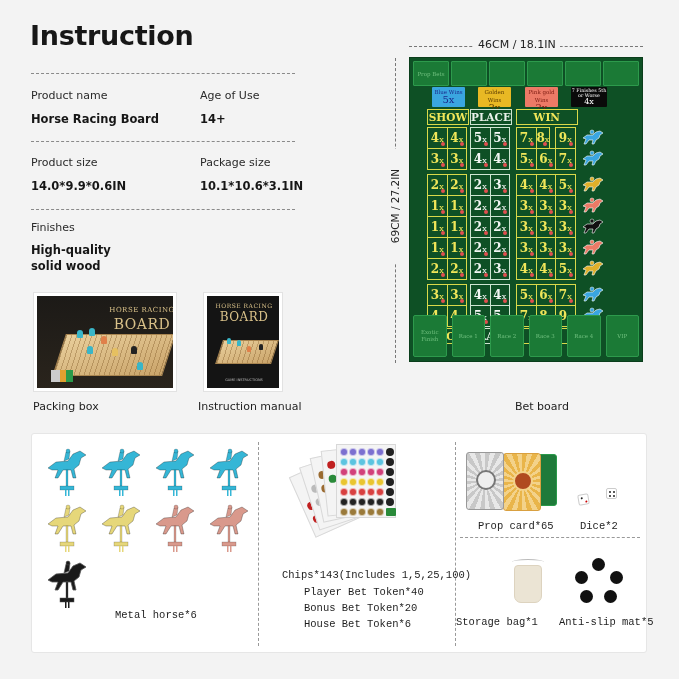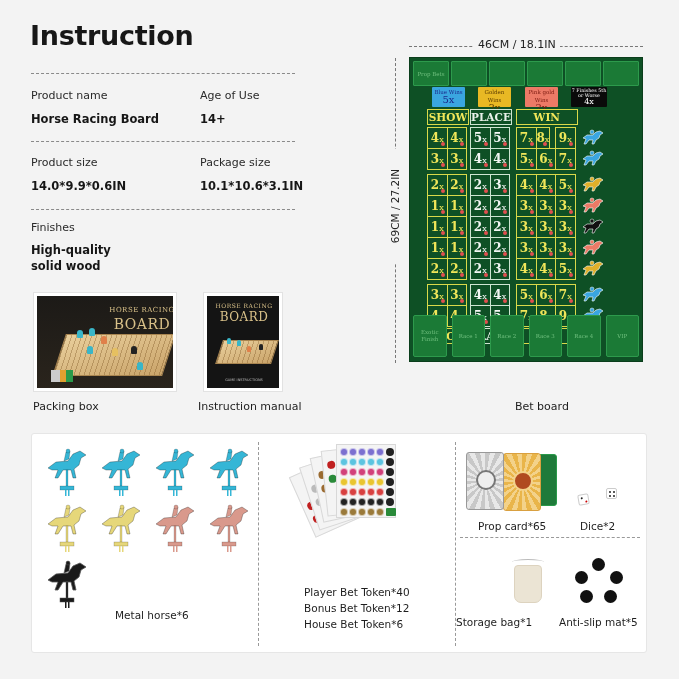--- a/index.html
+++ b/index.html
@@ -46,21 +46,21 @@
 
   .race-row { position: absolute; left: 3px; bottom: 4px; right: 3px; height: 42px; display: flex; gap: 5px; }
   .race-cell { flex: 1; background: #1b7a36; border: 1px solid #2d9a4c; border-radius: 2px; font-family: "DejaVu Serif", serif; font-size: 5.5px; color: #6fbf7e; display: flex; align-items: center; justify-content: center; text-align: center; line-height: 7px; }
 
   .board-cap { position: absolute; left: 493px; top: 400px; font-size: 11px; color: #1e1e1e; margin-left: 22px; }
 
   
   .panel { position: absolute; left: 31px; top: 433px; width: 616px; height: 220px; background: #fff; border: 1px solid #e6e6e6; border-radius: 3px; }
   .vdash { position: absolute; border-left: 1px dashed #999; }
   .hdash { position: absolute; border-top: 1px dashed #999; }
-  .item-cap { position: absolute; font-size: 10.5px; color: #1e1e1e; text-align: center; white-space: nowrap; }
+  .item-cap { position: absolute; font-size: 10.5px; color: #1e1e1e; text-align: center; white-space: nowrap; font-family: Liberation Mono, monospace; }
 
   .horse { position: absolute; width: 42px; height: 52px; }
 
   .sheet { position: absolute; width: 52px; height: 66px; background: #f4f4f4; border: 1px solid #d8d8d8; }
   .chip { position: absolute; width: 8px; height: 8px; border-radius: 50%; }
 
   .card { position: absolute; width: 38px; height: 58px; border-radius: 3px; }
   .die { position: absolute; width: 11px; height: 11px; background: #fff; border: 1px solid #ccc; border-radius: 2px; }
   .pip { position: absolute; width: 2px; height: 2px; background: #222; border-radius: 50%; }
   .mat { position: absolute; width: 13px; height: 13px; border-radius: 50%; background: #111; }
@@ -418,22 +418,23 @@
         <div class="chip" style="left: 39px; top: 53px; background: rgb(34, 34, 34); border: 1px solid rgba(255, 255, 255, 0.6);"></div>
         <div class="chip" style="left: 49px; top: 53px; background: rgb(34, 34, 34);"></div>
         <div class="chip" style="left: 3px; top: 63px; background: rgb(154, 122, 58); border: 1px solid rgba(255, 255, 255, 0.6);"></div>
         <div class="chip" style="left: 12px; top: 63px; background: rgb(154, 122, 58); border: 1px solid rgba(255, 255, 255, 0.6);"></div>
         <div class="chip" style="left: 21px; top: 63px; background: rgb(154, 122, 58); border: 1px solid rgba(255, 255, 255, 0.6);"></div>
         <div class="chip" style="left: 30px; top: 63px; background: rgb(154, 122, 58); border: 1px solid rgba(255, 255, 255, 0.6);"></div>
         <div class="chip" style="left: 39px; top: 63px; background: rgb(154, 122, 58); border: 1px solid rgba(255, 255, 255, 0.6);"></div>
         <div class="chip" style="left: 49px; top: 63px; background: rgb(42, 138, 58); border-radius: 1px; width: 10px;"></div>
       </div>
   </div>
+  <div class="item-cap" style="left:250px;top:135px;font-size:10.5px">Chips*143(Includes 1,5,25,100)</div>
   <div class="item-cap" style="left:272px;top:152px">Player Bet Token*40</div>
-  <div class="item-cap" style="left:272px;top:168px">Bonus Bet Token*12</div>
+  <div class="item-cap" style="left:272px;top:168px">Bonus Bet Token*20</div>
   <div class="item-cap" style="left:272px;top:184px">House Bet Token*6</div>
 
   <div>
     <div class="card" style="left:503px;top:20px;width:22px;height:52px;background:#1f7a3a;border:1px solid #2a9a4a"></div>
     <div class="card" style="left:471px;top:19px;background:repeating-conic-gradient(from 0deg at 50% 50%,#e9b54a 0 10deg,#f3d28a 10deg 20deg);border:1px solid #d9a040">
       <div style="position:absolute;left:9px;top:17px;width:20px;height:20px;border-radius:50%;background:#b04a20;border:2px solid #f3d28a"></div>
     </div>
     <div class="card" style="left:434px;top:18px;background:repeating-conic-gradient(from 0deg at 50% 50%,#c8c8c8 0 10deg,#e8e8e8 10deg 20deg);border:1px solid #999">
       <div style="position:absolute;left:9px;top:17px;width:20px;height:20px;border-radius:50%;background:#eee;border:2px solid #777"></div>
     </div>

